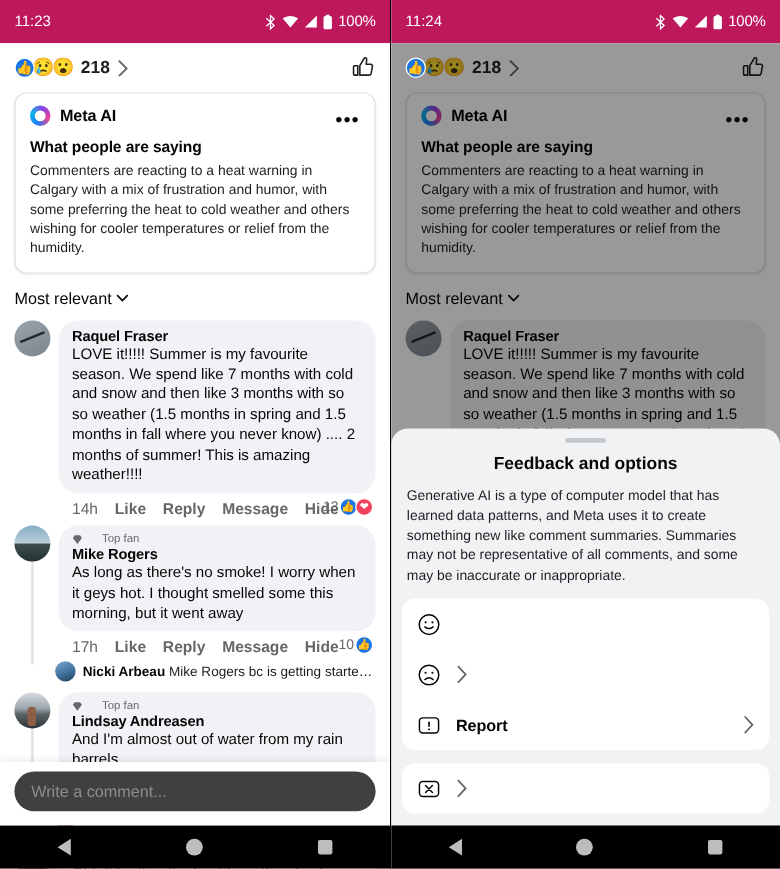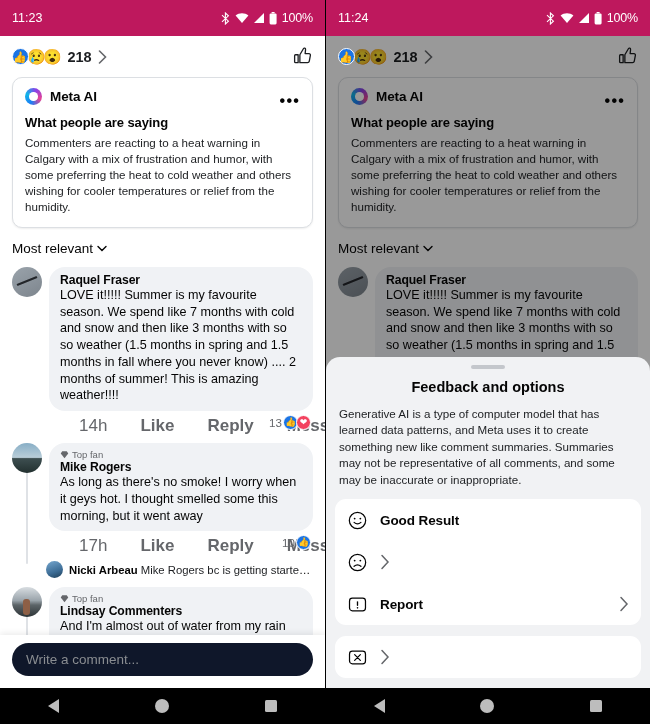--- a/index.html
+++ b/index.html
@@ -73,46 +73,46 @@
   .av3 { background:linear-gradient(180deg,#d8dde1 0%,#9aa4ab 45%,#5c6468 60%,#2d3437 100%); }
   .av3::after{content:"";position:absolute;left:11px;top:12px;width:7px;height:16px;background:#8d5f46;border-radius:3px;}
   .av4 { background:linear-gradient(180deg,#4a6b4f 0%,#6f5541 55%,#2f2a25 100%); }
   .av4::after{content:"";position:absolute;left:5px;top:9px;width:20px;height:15px;
               background:repeating-linear-gradient(90deg,#8c4a3c 0 5px,#3c4f6b 5px 10px,#7a3f55 10px 15px,#2f4a3a 15px 20px);border-radius:3px;}
   .av-r1 { background:linear-gradient(160deg,#76a7cf,#3d6d96 60%,#1d3d57); }
   .av-r2 { background:linear-gradient(160deg,#e7a33e,#c0662b 55%,#6d3a1c); }
 
   .cbody { flex:1; min-width:0; }
   .bubble { background:#f0f2f5; border-radius:16px; padding:6px 11px 7px 11px; display:inline-block; max-width:100%; }
-  .topfan { display:flex; align-items:center; gap:3px; font-size:9.5px; color:#65676b; margin-bottom:0px; }
+  .topfan { display:flex; align-items:center; gap:16px; font-size:9.5px; color:#65676b; margin-bottom:0px; }
   .cname { font-size:12.2px; font-weight:700; color:#050505; letter-spacing:-0.1px;}
   .ctext { font-size:12.6px; color:#050505; line-height:1.33; margin-top:0px; }
   .cactions { display:flex; align-items:center; gap:14px; padding:5px 2px 2px 11px; position:relative;}
-  .cact { font-size:17px; color:#65676b; font-weight:600;margin-left:19px; }
+  .cact { font-size:13px; color:#65676b; font-weight:600; }
   .cact.time { font-weight:500; }
   .creacts { position:absolute; right:2px; top:4px; display:flex; align-items:center; gap:1px; }
   .cr-count { font-size:11.6px; color:#65676b; margin-right:3px; font-weight:500;}
   .mini { width:15px; height:15px; border-radius:50%; display:inline-block; border:1.3px solid #fff;
           font-size:9px; line-height:13px; text-align:center; color:#fff; margin-left:-3px;}
   .mini.like { background:#1b74e4; }
   .mini.love { background:#f3425f; }
   .mini-emo { font-size:14px; margin-left:-3px; line-height:1; }
 
   .reply { display:flex; align-items:center; padding:3px 12px 4px 46px; }
   .reply-av { width:17px; height:17px; border-radius:50%; margin-right:6px; flex:0 0 17px; }
   .reply-text { font-size:11.3px; color:#050505; white-space:nowrap; overflow:hidden; text-overflow:ellipsis; }
   .reply-text b { font-weight:700; }
   .reply-text span { color:#1c1e21; }
 
   .threadline { position:absolute; left:26px; top:34px; bottom:-6px; width:2px; background:#dfe2e6; border-radius:2px; }
 
   
   .composer { position:absolute; left:0; right:0; bottom:0; background:#fff; padding:8px 12px 12px 12px;
               box-shadow:0 -2px 6px rgba(0,0,0,0.08); }
-  .composer-box { background:#0f172a; border-radius:18px; padding:9px 14px; font-size:13.5px; color:#8a8d91; }
+  .composer-box { background:#404040; border-radius:18px; padding:9px 14px; font-size:13.5px; color:#8a8d91; }
 
   
   .navbar { position:absolute; left:0; right:0; bottom:0; height:36px; background:#000;
             display:flex; align-items:center; justify-content:space-around; }
   .nav-back { width:0;height:0;border-top:7px solid transparent;border-bottom:7px solid transparent;border-right:11px solid #bdbdbd;}
   .nav-home { width:14px;height:14px;border-radius:50%;background:#bdbdbd;}
   .nav-recent { width:12px;height:12px;background:#bdbdbd;border-radius:1.5px;}
 
   
   .dim { position:absolute; inset:0; background:rgba(0,0,0,0.40); }
@@ -255,21 +255,21 @@
           <div class="threadline"></div>
           <div class="avatar av3"></div>
           <div class="cbody">
             <div class="bubble">
               <div class="topfan">
                 <svg width="9" height="9" viewBox="0 0 12 12">
                     <path d="M1 4.5 L3 1.5h6l2 3L6 11Z" fill="#65676b"></path>
                   </svg>
                 <span>Top fan</span>
               </div>
-              <div class="cname">Lindsay Commenters</div>
+              <div class="cname">Lindsay Andreasen</div>
               <div class="ctext">And I'm almost out of water from my rain barrels.</div>
             </div>
             <div class="cactions">
               <span class="cact time">17h</span>
               <span class="cact">Like</span>
               <span class="cact">Reply</span>
               <span class="cact">Message</span>
               <span class="cact">Hide</span>
               <span class="creacts">
                 <span class="cr-count">5</span>
@@ -422,21 +422,20 @@
         <div class="sgroup">
           <div class="srow">
             <span class="sicon">
               <svg width="19" height="19" viewBox="0 0 20 20">
                   <circle cx="10" cy="10" r="8.6" fill="none" stroke="#050505" stroke-width="1.3"></circle>
                   <circle cx="7" cy="8" r="0.95" fill="#050505"></circle>
                   <circle cx="13" cy="8" r="0.95" fill="#050505"></circle>
                   <path d="M6.4 12 Q10 15 13.6 12" fill="none" stroke="#050505" stroke-width="1.3" stroke-linecap="round"></path>
                 </svg>
             </span>
-            <span class="slabel">Good Result</span>
           </div>
           <div class="srow">
             <span class="sicon">
               <svg width="19" height="19" viewBox="0 0 20 20">
                   <circle cx="10" cy="10" r="8.6" fill="none" stroke="#050505" stroke-width="1.3"></circle>
                   <circle cx="7" cy="8" r="0.95" fill="#050505"></circle>
                   <circle cx="13" cy="8" r="0.95" fill="#050505"></circle>
                   <path d="M6.4 14 Q10 11 13.6 14" fill="none" stroke="#050505" stroke-width="1.3" stroke-linecap="round"></path>
                 </svg>
             </span>

